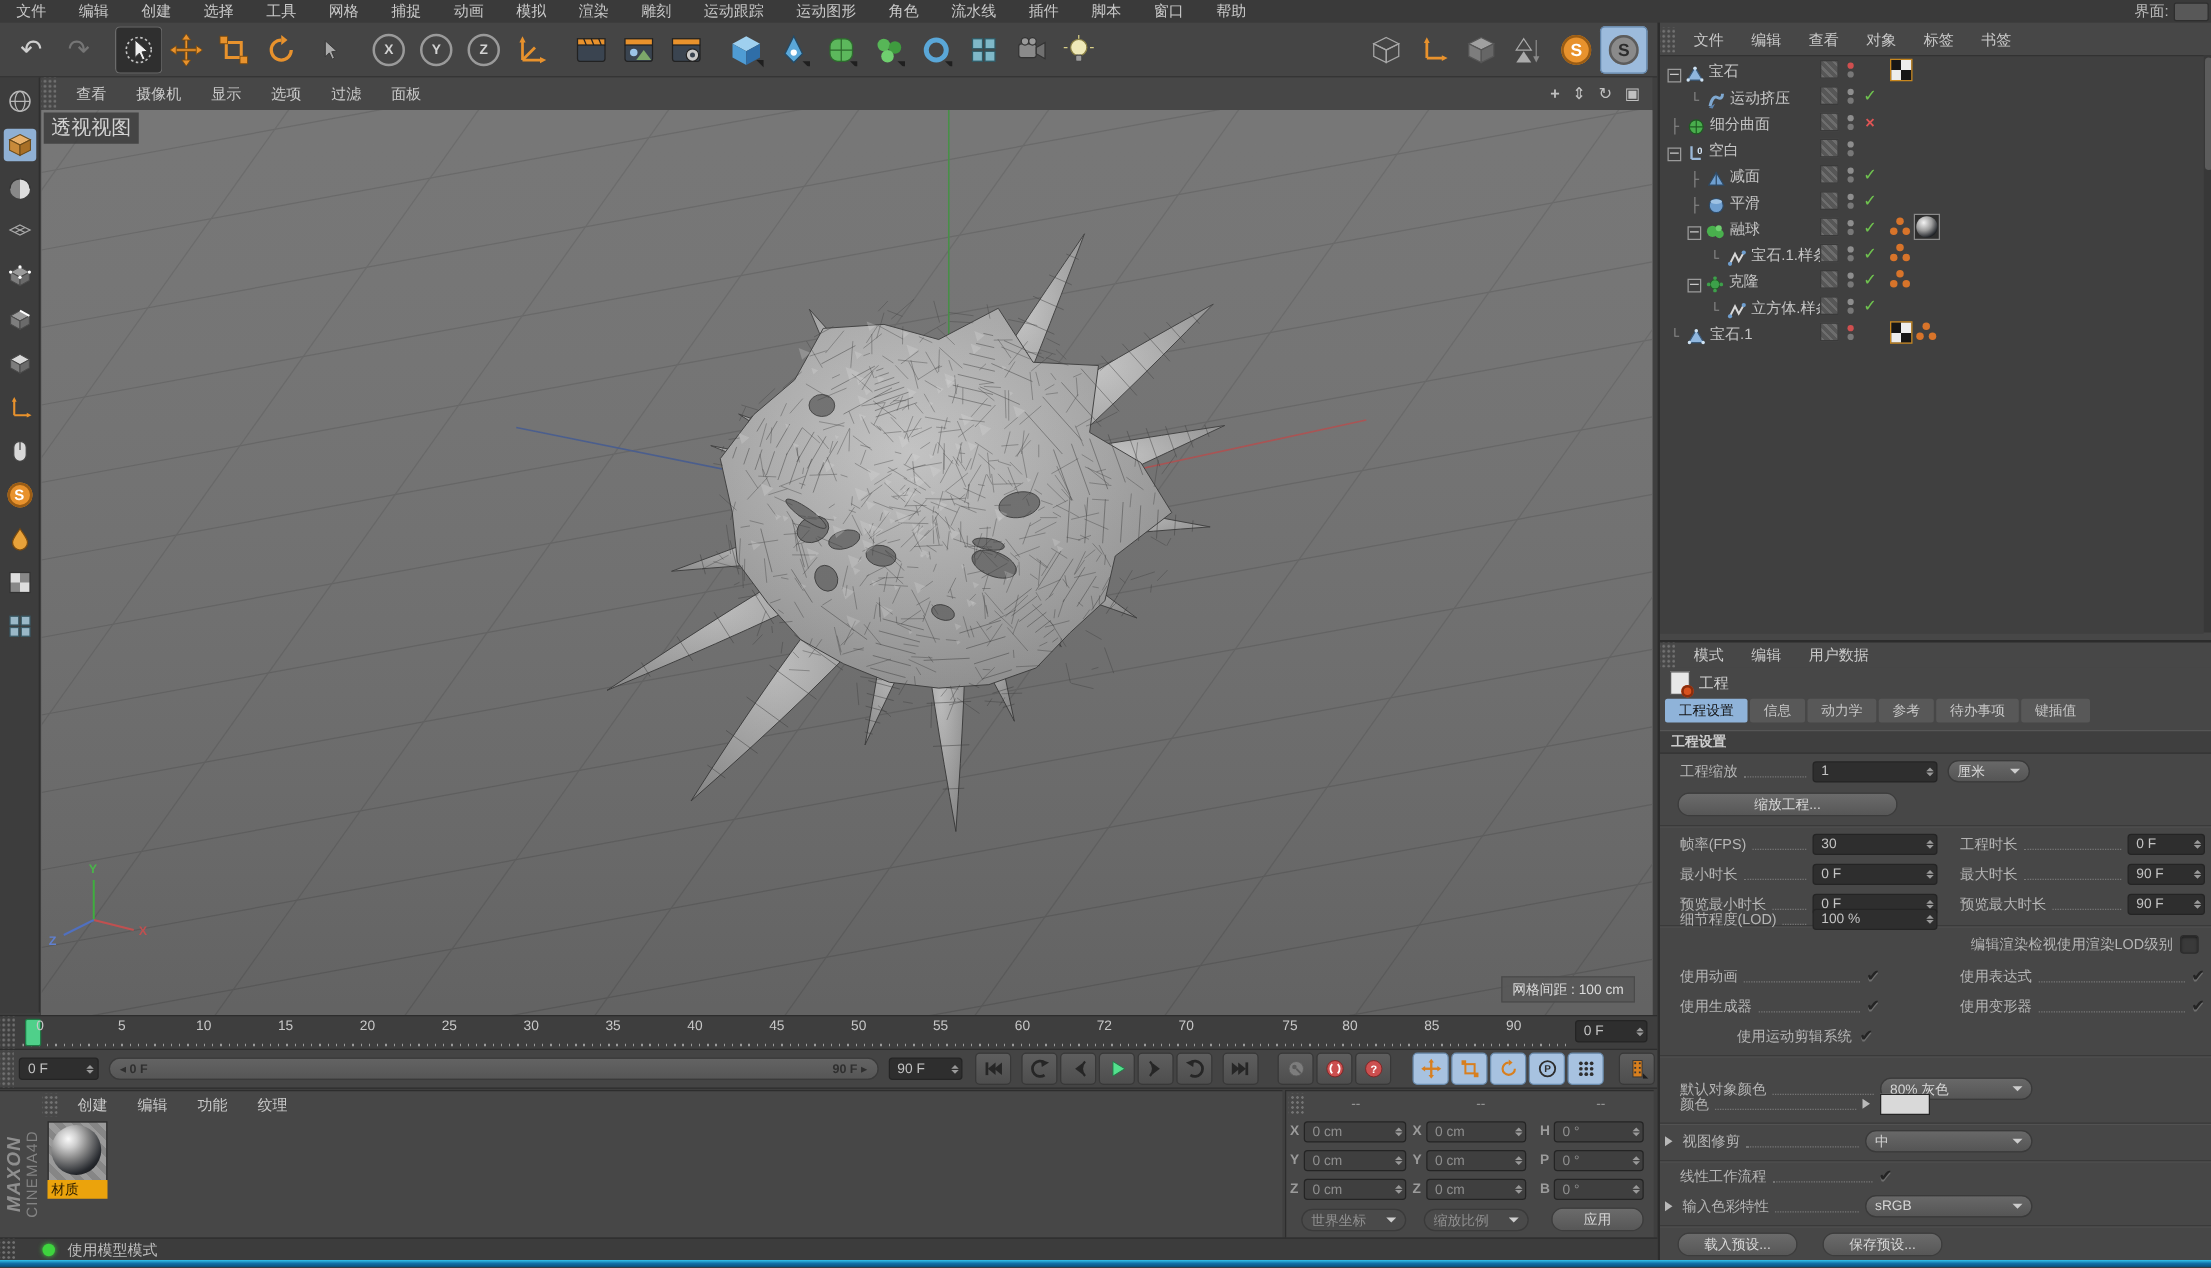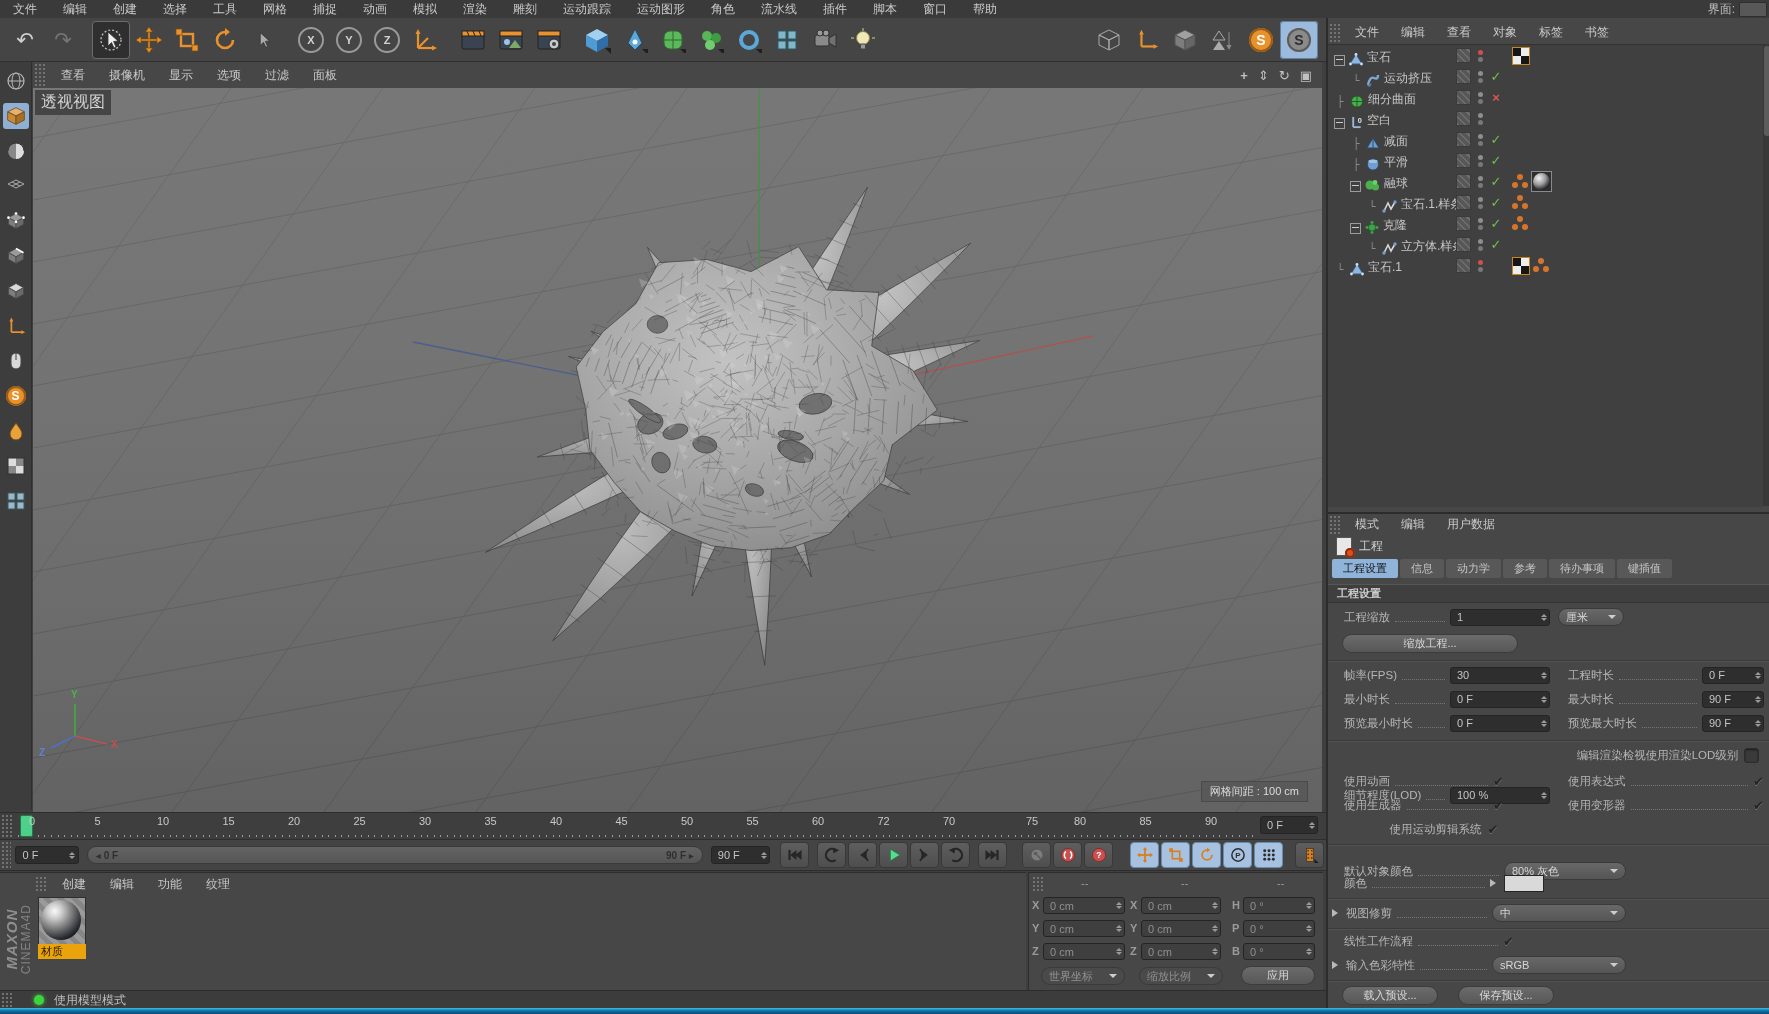--- a/index.html
+++ b/index.html
@@ -2002,21 +2002,21 @@
       <div class="fld" style="width:62px;">
           <span class="v">90 F</span>
           <span class="spin">
             <i></i>
             <i class="d"></i>
           </span>
         </div>
     </div>
     <div class="adiv" style="top:722px;"></div>
 
-    <div class="arow" style="left:16px;top:768px;width:206px;">
+    <div class="arow" style="left:16px;top:708px;width:206px;">
       <span>细节程度(LOD)</span>
         <span class="lead"></span>
       <div class="fld" style="width:100px;">
           <span class="v">100 %</span>
           <span class="spin">
             <i></i>
             <i class="d"></i>
           </span>
         </div>
     </div>

